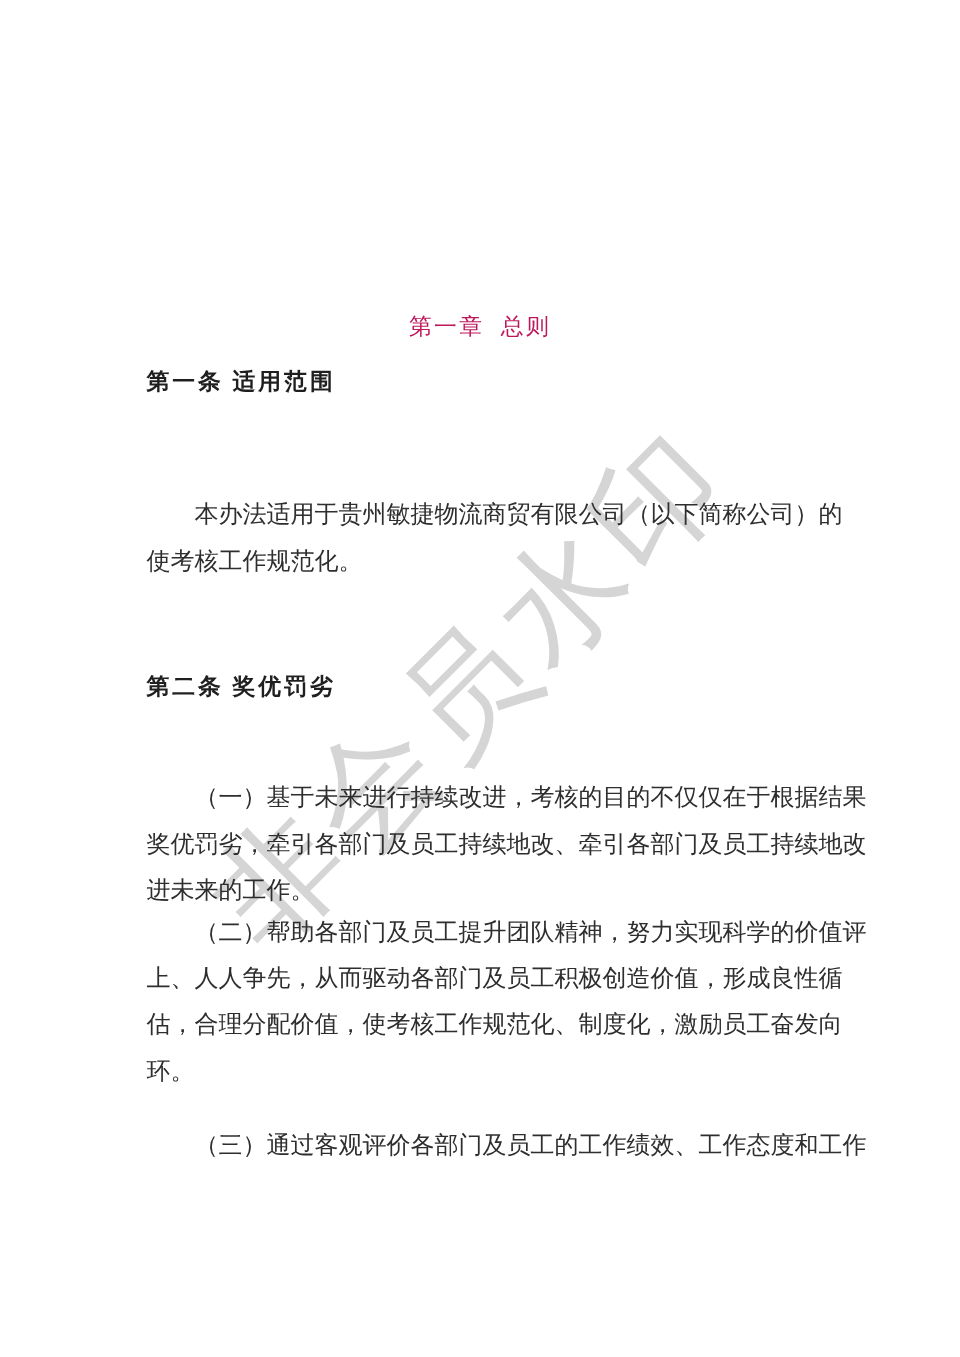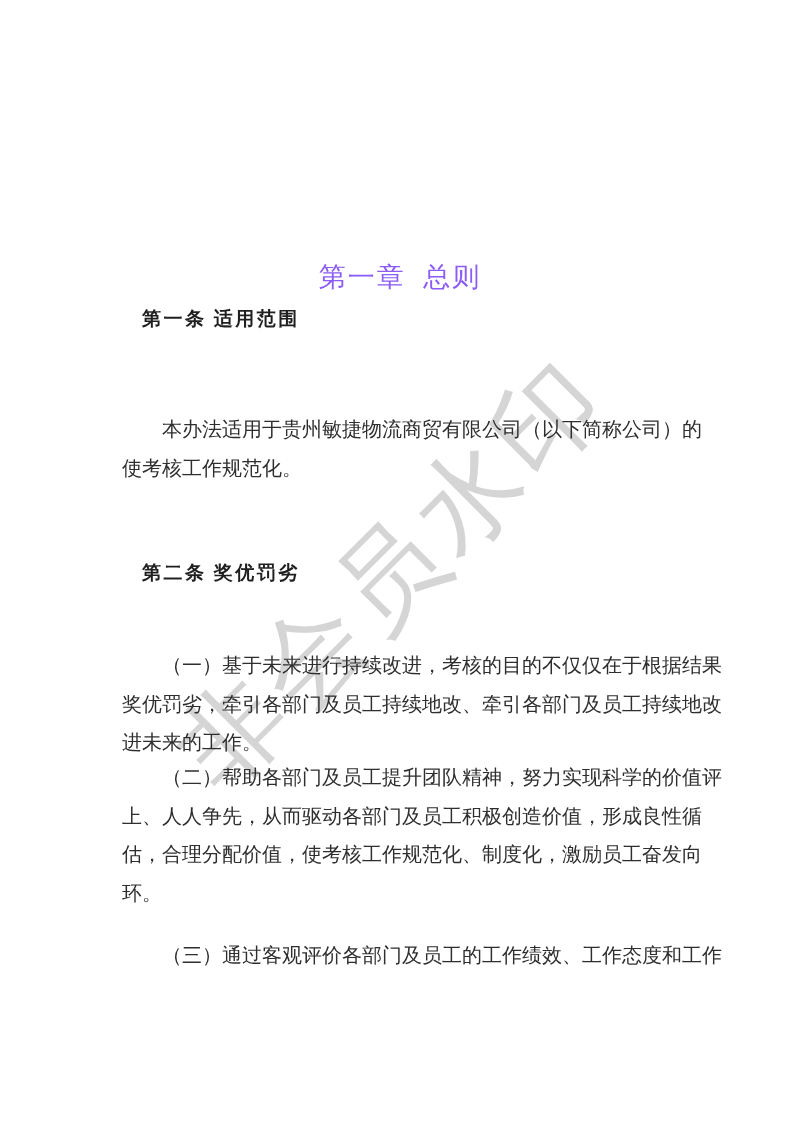--- a/index.html
+++ b/index.html
@@ -35,35 +35,34 @@
     position: absolute;
     inset: 0;
     z-index: 1;
   }
   .chapter-title {
     position: absolute;
     left: 0;
     top: 259px;
     width: 800px;
     text-align: center;
-    font-size: 27px;
+    font-size: 19px;
     letter-spacing: 2px;
     white-space: pre;
-    color: #8b5cf6;
+    color: #be185d;
   }
   .article-heading {
     position: absolute;
     left: 122px;
     font-size: 19px;
     font-weight: bold;
     letter-spacing: 2.5px;
     white-space: pre;
     color: #1f1f1f;
     line-height: 26px;
-    margin-left: 20px;
   }
   .heading-1 { top: 306px; }
   .heading-2 { top: 560px; }
   .para {
     position: absolute;
     left: 122px;
     width: 625px;
     font-size: 20px;
     line-height: 38.5px;
     color: #2e2e2e;

